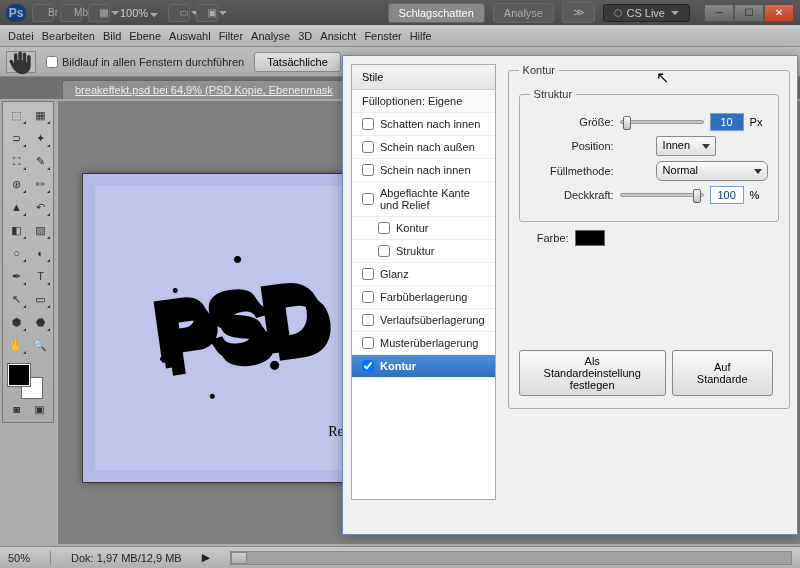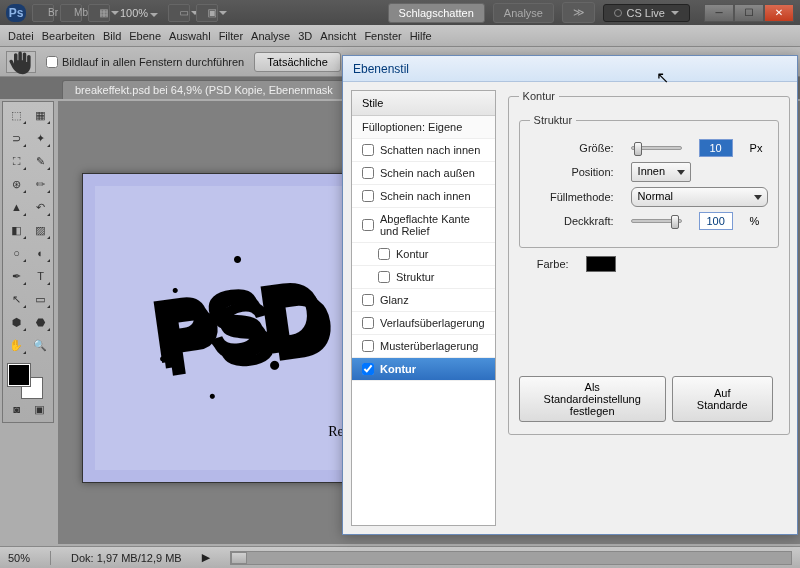--- a/index.html
+++ b/index.html
@@ -26,21 +26,21 @@
 
 
 .optbar { height: 30px; background: linear-gradient(#bdbdbd, #acacac); display: flex; align-items: center; padding: 0 6px; gap: 10px; border-bottom: 1px solid #888; }
 .tool-ind { width: 30px; height: 22px; border:1px solid #888; background:#bbb; display:flex;align-items:center;justify-content:center;}
 .opt-check { display:flex;align-items:center;gap:4px; color:#222;}
 .opt-check input{width:12px;height:12px;}
 .opt-btn { background: linear-gradient(#e0e0e0,#c8c8c8); border:1px solid #888; padding: 3px 12px; border-radius:3px;}
 
 
 .doctabbar { height: 22px; background: #707070; display:flex; align-items:flex-end; padding-left:62px;}
-.doctab { background: #909090; color:#eee; padding: 3px 12px; border-radius: 3px 3px 0 0; border:1px solid #666; border-bottom:none;}
+.doctab { background: #909090; color:#eee; padding: 3px 12px; border-radius: 3px 3px 0 0; border:1px solid #666; border-bottom:none;text-decoration:underline;}
 
 
 .toolpal { position:absolute; left:2px; top:101px; width:52px; background: linear-gradient(#c0c0c0,#acacac); border:1px solid #777; padding:2px; display:grid; grid-template-columns: 1fr 1fr; gap:1px;}
 .tool { width:23px; height:22px; border:1px solid transparent; display:flex;align-items:center;justify-content:center; color:#333; position:relative;}
 .tool .tri{position:absolute;right:1px;bottom:1px;border-left:3px solid transparent;border-bottom:3px solid #333;}
 .swatches{grid-column:1/3; height:36px; position:relative; margin-top:4px;}
 .sw-fg{position:absolute;left:3px;top:3px;width:22px;height:22px;background:#000;border:1px solid #fff;outline:1px solid #666;}
 .sw-bg{position:absolute;left:16px;top:16px;width:22px;height:22px;background:#fff;border:1px solid #666;}
 .qm{grid-column:1/3;height:22px;display:flex;}
 
@@ -66,28 +66,28 @@
 .dlg-left-hd { padding:6px 10px; border-bottom:1px solid #ccc; background:linear-gradient(#f4f4f4,#e4e4e4);}
 .style-item { padding:5px 10px; border-bottom:1px solid #eee; display:flex; align-items:center; gap:6px; color:#222;}
 .style-item.fill { background:#fafafa;}
 .style-item.sub { padding-left:26px;}
 .style-item.selected { background:linear-gradient(#4a90d9,#2e6fc0); color:#fff; font-weight:bold;}
 .style-item input[type=checkbox]{width:12px;height:12px;}
 .dlg-right { flex:1; padding:8px 10px 8px 12px; position:relative;}
 fieldset{border:1px solid #aaa; border-radius:3px; padding:8px 10px 12px; margin-bottom:10px;}
 fieldset legend{padding:0 4px; color:#333; font-size:11px;}
 fieldset.inner{margin:4px 0 8px;}
-.frow{display:flex;align-items:center;gap:17px;margin:5px 0;}
+.frow{display:flex;align-items:center;gap:6px;margin:5px 0;}
 .flabel{width:84px;text-align:right;color:#222;}
 .slider{flex:1;height:4px;background:#c8c8c8;border:1px solid #999;border-radius:2px;position:relative;}
 .slider .knob{position:absolute;top:-5px;width:8px;height:14px;background:linear-gradient(#fafafa,#c0c0c0);border:1px solid #666;border-radius:2px;}
 .numbox{width:34px;height:18px;border:1px solid #7a9bd4;background:#fff;text-align:center;padding:1px;color:#003a7a;}
 .numbox.sel{background:#2e6fc0;color:#fff;}
 .unit{width:18px;}
-.dd{height:20px;border:1px solid #888;background:linear-gradient(#fafafa,#e0e0e0);padding:2px 18px 2px 6px;position:relative;min-width:60px;border-radius:2px;}
+.dd{height:20px;border:1px solid #888;background:linear-gradient(#fafafa,#e0e0e0);padding:2px 18px 2px 6px;position:relative;min-width:60px;border-radius:2px;margin-left:36px;}
 .dd::after{content:"";position:absolute;right:5px;top:7px;border-left:4px solid transparent;border-right:4px solid transparent;border-top:5px solid #333;}
 .dd.wide{flex:1;border-radius:6px;}
 .color-sw{width:30px;height:16px;background:#000;border:1px solid #666;}
 .dlg-btn{background:linear-gradient(#fafafa,#dcdcdc);border:1px solid #888;border-radius:3px;padding:4px 24px;margin-right:6px;}
 .dlg-btns{display:flex;margin-top:104px;}
 .cursor{position:absolute;left:656px;top:68px;font-size:16px;color:#000;pointer-events:none;}
 </style>
 </head>
 <body>
 
@@ -192,21 +192,20 @@
   <span>50%</span>
   <div class="sep"></div>
   <span>Dok: 1,97 MB/12,9 MB</span>
   <span>▶</span>
   <div class="sb-scroll">
       <div class="thumb"></div>
     </div>
 </div>
 
 <div class="dialog">
-  <div class="dlg-title">Ebenenstil</div>
   <div class="dlg-body">
     <div class="dlg-left">
       <div class="dlg-left-hd">Stile</div>
       <div class="style-item fill">Fülloptionen: Eigene</div>
       <div class="style-item">
           <input type="checkbox" style="">
           <span>Schatten nach innen</span>
         </div>
       <div class="style-item">
           <input type="checkbox" style="">
@@ -224,20 +223,24 @@
           <input type="checkbox" style="">
           <span>Kontur</span>
         </div>
       <div class="style-item sub">
           <input type="checkbox" style="">
           <span>Struktur</span>
         </div>
       <div class="style-item">
           <input type="checkbox" style="">
           <span>Glanz</span>
+        </div>
+      <div class="style-item">
+          <input type="checkbox" style="">
+          <span>Farbüberlagerung</span>
         </div>
       <div class="style-item">
           <input type="checkbox" style="">
           <span>Verlaufsüberlagerung</span>
         </div>
       <div class="style-item">
           <input type="checkbox" style="">
           <span>Musterüberlagerung</span>
         </div>
       <div class="style-item selected">

